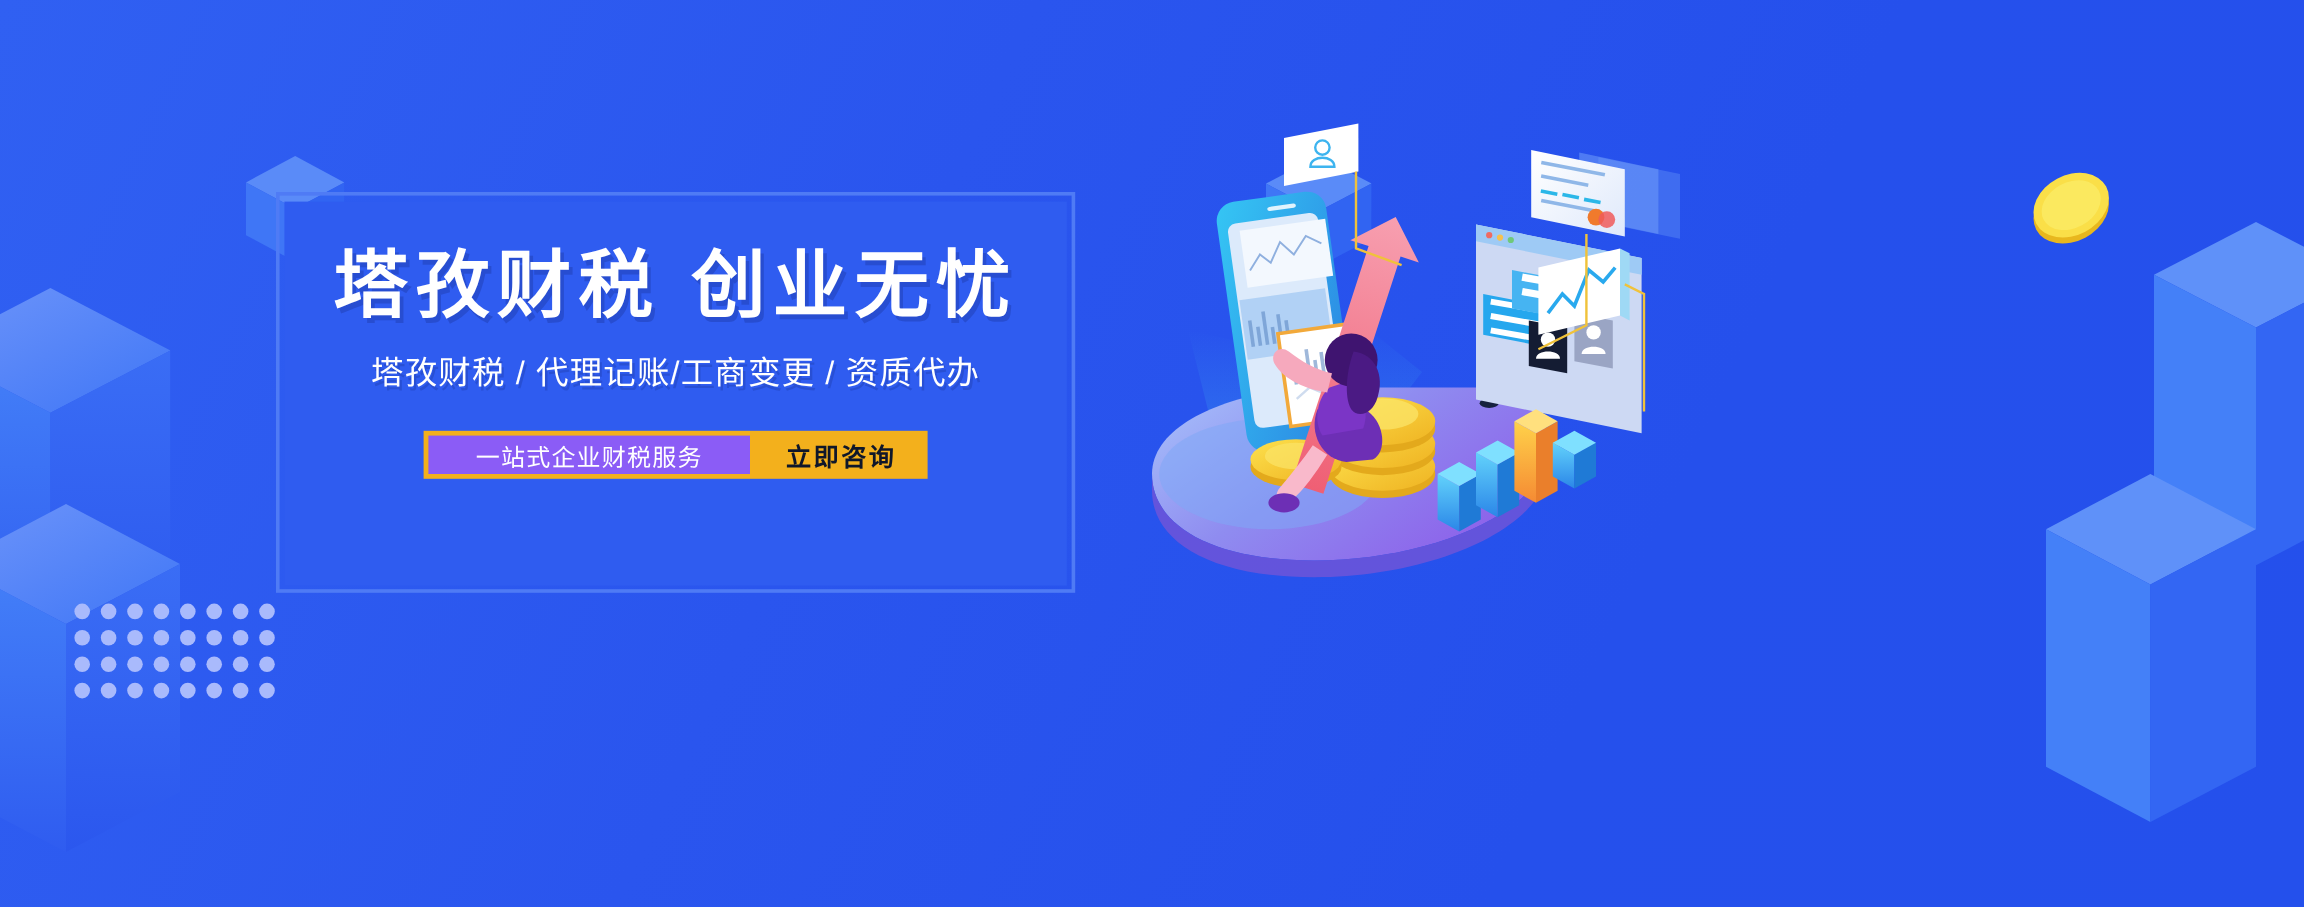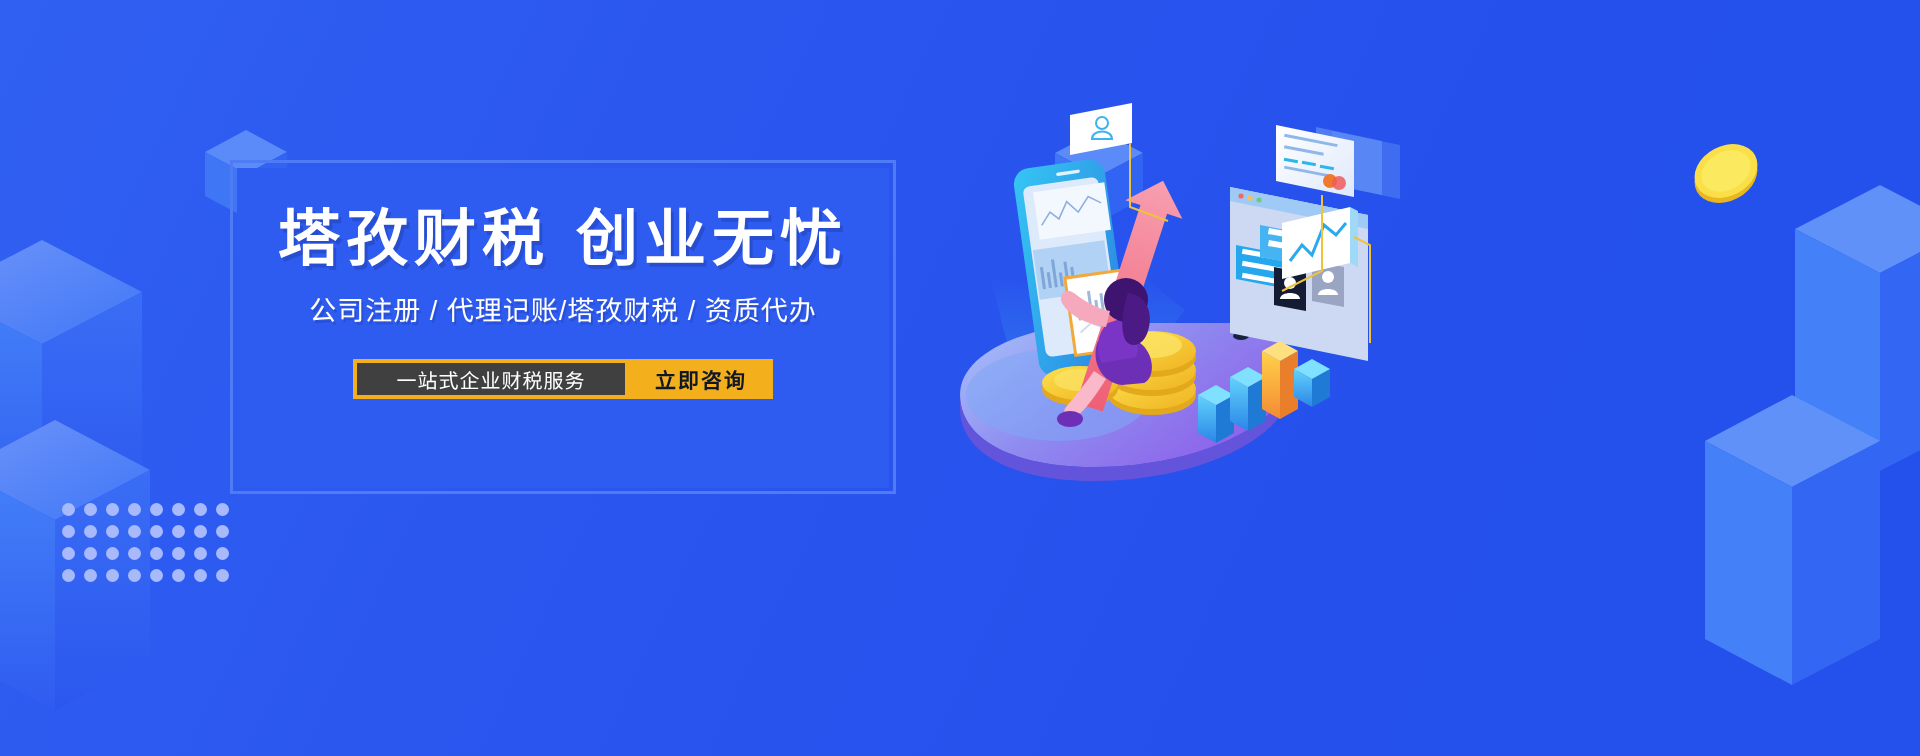--- a/index.html
+++ b/index.html
@@ -58,21 +58,21 @@
     white-space:nowrap;font-weight:500;
     text-shadow:2px 3px 0 rgba(30,60,170,.40);
     margin:0 0 34px 0;
   }
   .cta-bar{
     display:flex;align-items:stretch;background:#f3b01c;height:40px;
     box-shadow:0 0 0 0 transparent;
   }
   .cta-left{
     display:flex;align-items:center;justify-content:center;
-    background:#404040;color:#ffffff;font-size:20px;letter-spacing:1px;
+    background:#8b5cf6;color:#ffffff;font-size:20px;letter-spacing:1px;
     padding:0 12px;margin:4px;min-width:268px;box-sizing:border-box;
   }
   .cta-right{
     display:flex;align-items:center;justify-content:center;
     color:#0f172a;font-size:21px;letter-spacing:2px;font-weight:600;
     padding:0 26px;
   }
 
   
   .illus{position:absolute;left:930px;top:95px;width:470px;height:420px;}
@@ -179,21 +179,21 @@
       <i></i>
       <i></i>
   </div>
 
   <div class="frame"></div>
   <div class="frame-inner"></div>
 
   <div class="content">
     <h1 class="title"><span>塔孜财税</span><span class="gap"></span><span>创业无忧</span></h1>
 
-    <p class="subtitle">公司注册 / 代理记账/塔孜财税 / 资质代办</p>
+    <p class="subtitle">塔孜财税 / 代理记账/工商变更 / 资质代办</p>
 
     <div class="cta-bar">
       <div class="cta-left">一站式企业财税服务</div>
       <div class="cta-right">立即咨询</div>
     </div>
   </div>
 
   <div class="illus">
     <svg width="470" height="420" viewBox="0 0 470 420">
       <defs>

